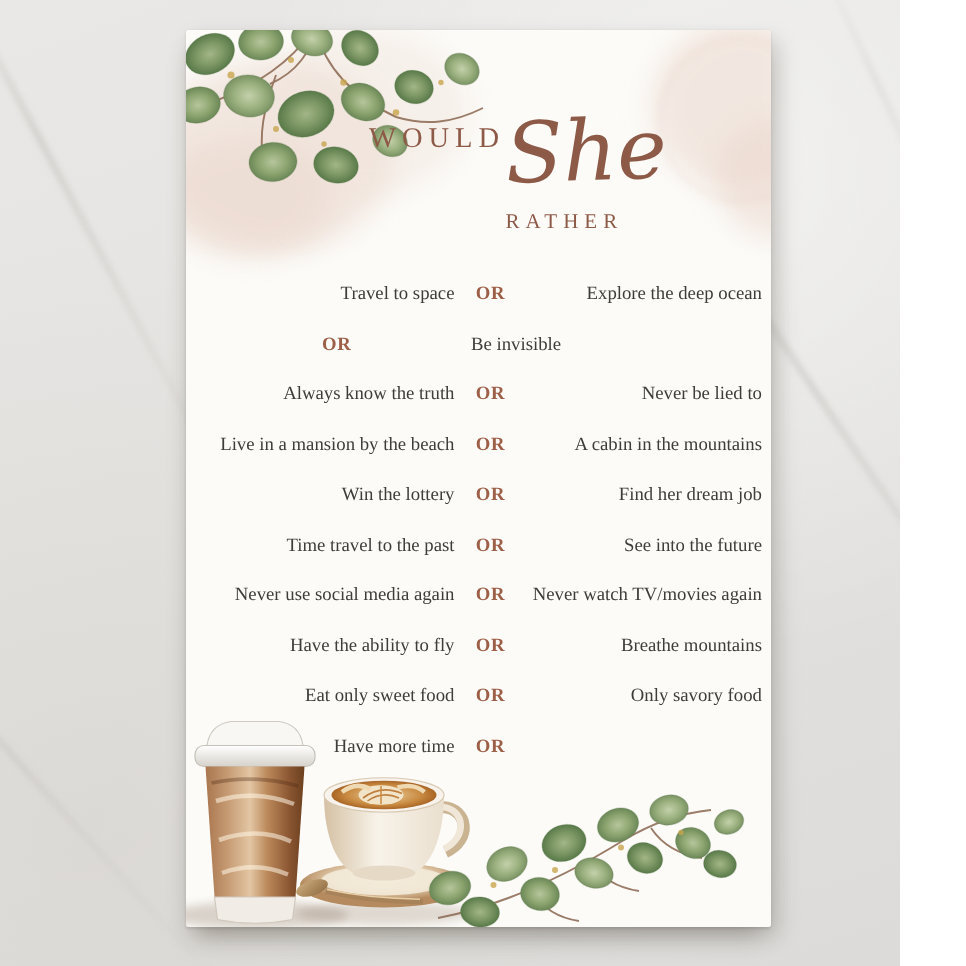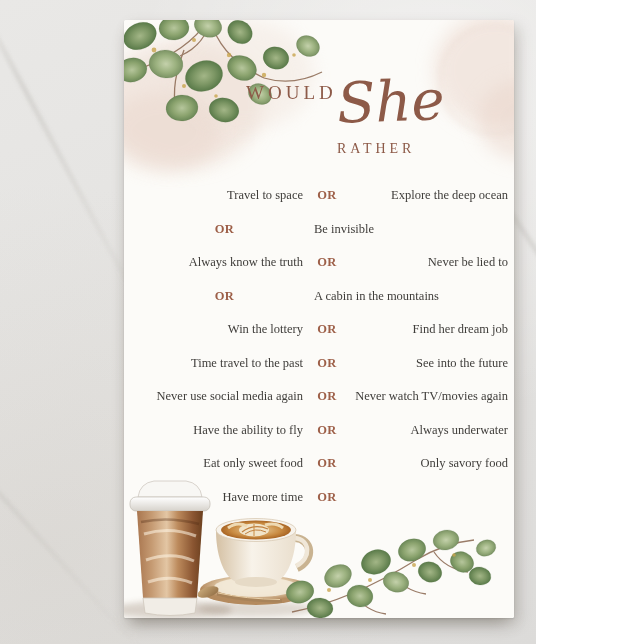--- a/index.html
+++ b/index.html
@@ -1,17 +1,17 @@
 <!DOCTYPE html>
 <html style="--page-bg: #e4e3e1; --card-bg: #fcfbf8; --title-color: #8d5a48; --or-color: #9d5f48; --text-color: #3f3d3a;"><head>
 <meta charset="utf-8">
 <style>
   html,body{margin:0;padding:0;}
   body{width:644px;height:644px;font-family:"Liberation Serif",serif;}
-  .scene{position:relative;width:536px;height:644px;overflow:hidden;
+  .scene{position:relative;width:600px;height:644px;overflow:hidden;
          background:linear-gradient(160deg,#e9e8e6 0%,#e4e3e1 45%,#dcdbd9 100%);}
   .scene::before{content:"";position:absolute;inset:0;
          background:radial-gradient(circle at 80% 18%,rgba(255,255,255,.5),rgba(255,255,255,0) 45%),
                     radial-gradient(circle at 10% 85%,rgba(205,198,188,.25),rgba(205,198,188,0) 50%);}
   .vein{position:absolute;width:3px;background:linear-gradient(180deg,transparent,rgba(175,172,166,.55),rgba(190,187,181,.35),transparent);
         filter:blur(2px);}
   .v1{left:58px;top:-60px;height:430px;transform:rotate(-28deg);}
   .v2{left:575px;top:110px;height:400px;transform:rotate(-34deg);}
   .v3{left:40px;top:380px;height:320px;transform:rotate(-42deg);width:2px;}
   .v4{left:600px;top:-40px;height:260px;transform:rotate(-25deg);width:2px;opacity:.7;}
@@ -229,20 +229,21 @@
         <span class="q-right">Be invisible</span>
       </div>
 
       <div class="q-row">
         <span class="q-left">Always know the truth</span>
         <span class="q-or">OR</span>
         <span class="q-right">Never be lied to</span>
       </div>
 
       <div class="q-row">
+        <span class="q-left">Live in a mansion by the beach</span>
         <span class="q-or">OR</span>
         <span class="q-right">A cabin in the mountains</span>
       </div>
 
       <div class="q-row">
         <span class="q-left">Win the lottery</span>
         <span class="q-or">OR</span>
         <span class="q-right">Find her dream job</span>
       </div>
 
@@ -254,21 +255,21 @@
 
       <div class="q-row">
         <span class="q-left">Never use social media again</span>
         <span class="q-or">OR</span>
         <span class="q-right">Never watch TV/movies again</span>
       </div>
 
       <div class="q-row">
         <span class="q-left">Have the ability to fly</span>
         <span class="q-or">OR</span>
-        <span class="q-right">Always underwater</span>
+        <span class="q-right">Breathe mountains</span>
       </div>
 
       <div class="q-row">
         <span class="q-left">Eat only sweet food</span>
         <span class="q-or">OR</span>
         <span class="q-right">Only savory food</span>
       </div>
 
       <div class="q-row">
         <span class="q-left">Have more time</span>

